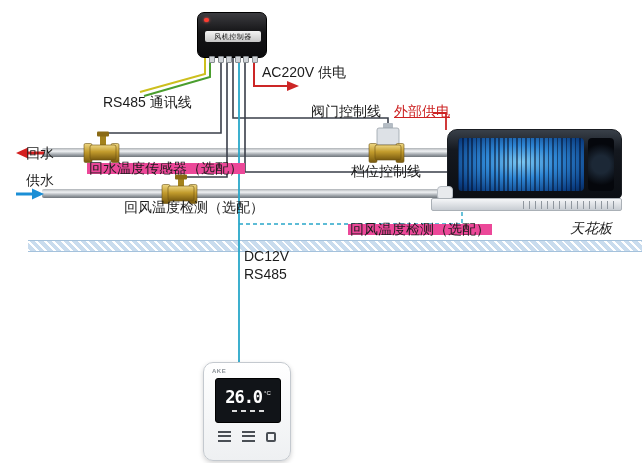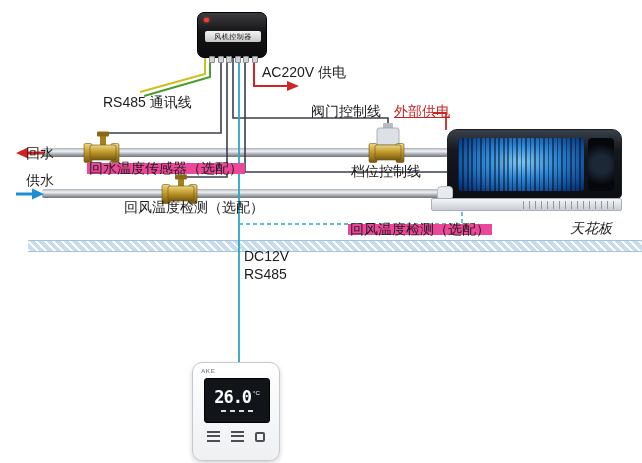--- a/index.html
+++ b/index.html
@@ -60,21 +60,21 @@
   .fcu-fan { position:absolute; right:7px; top:8px; width:26px; height:53px; border-radius:4px;
     background: radial-gradient(circle at 50% 50%, #1c2836 0 30%, #05070c 70%); }
   .fcu-tray { position:absolute; left:431px; top:198px; width:191px; height:13px; z-index:3;
     background: linear-gradient(180deg,#f5f6f8,#c8cdd3); border:1px solid #aab0b6; border-radius:2px; }
   .fcu-louver { position:absolute; right:6px; top:2px; width:92px; height:8px;
     background: repeating-linear-gradient(90deg, #8f969e 0 1px, transparent 1px 6px); }
   .fcu-elbow { position:absolute; left:437px; top:186px; width:16px; height:14px; z-index:3;
     background:#e8eaed; border:1px solid #b8bec4; border-radius:4px; }
 
   
-  .thermostat { position:absolute; left:192px; top:362px; width:88px; height:99px; z-index:3;
+  .thermostat { position:absolute; left:203px; top:362px; width:88px; height:99px; z-index:3;
     background: linear-gradient(180deg,#ffffff,#eef0f2);
     border:1px solid #c4c9cf; border-radius:10px; box-shadow:0 2px 5px rgba(0,0,0,.18); }
   .brand { position:absolute; left:8px; top:5px; font-size:6px; font-weight:bold; color:#8a9096; letter-spacing:.5px; }
   .screen { position:absolute; left:11px; top:15px; width:66px; height:45px; background:#111418;
     border-radius:3px; border:1px solid #000;
     display:flex; flex-direction:column; align-items:center; justify-content:center; gap:4px; }
   .temp-row { display:flex; align-items:flex-start; color:#fff; }
   .temp { font-family:"DejaVu Sans Mono", monospace; font-size:17px; line-height:17px; font-weight:bold; letter-spacing:-1px; }
   .unit { font-size:6px; margin-left:2px; margin-top:1px; }
   .ticks { display:flex; gap:4px; }

